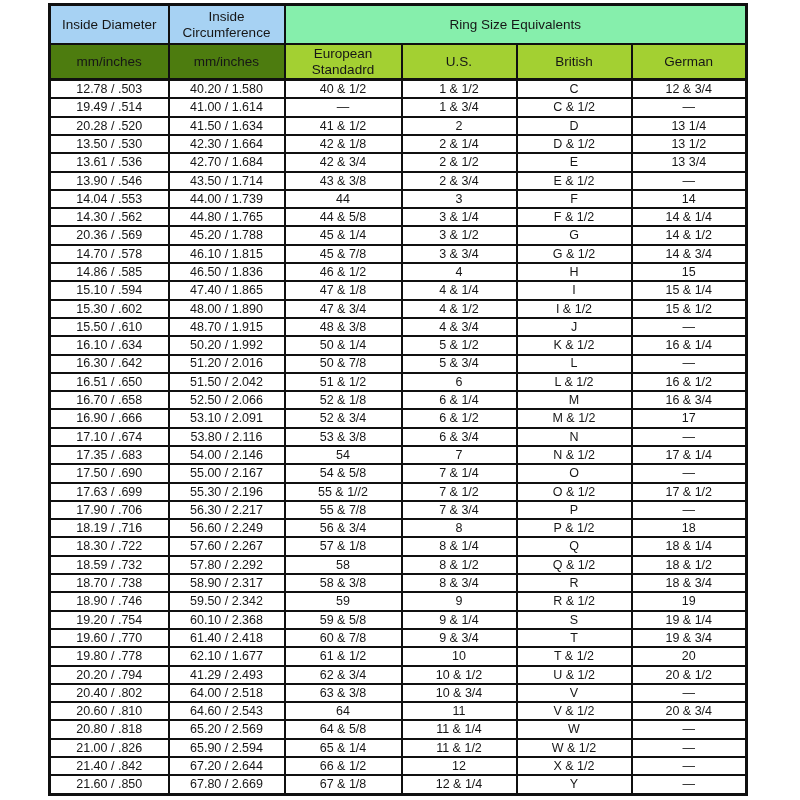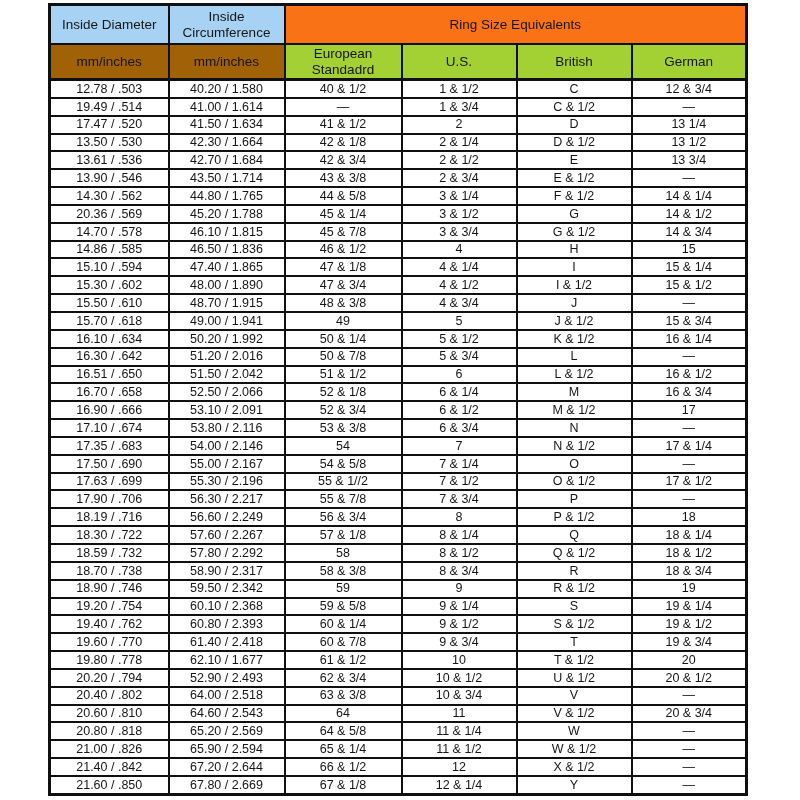--- a/index.html
+++ b/index.html
@@ -37,22 +37,22 @@
     overflow: hidden;
     font-weight: normal;
     line-height: 1.15;
   }
   table.ring-table {
     border: 3px solid #101010;
   }
   tr.hrow1 th { height: 37px; font-size: 13.5px; }
   tr.hrow2 th { height: 33px; font-size: 13.5px; border-bottom-width: 3px; }
   th.blue      { background: #a7d2f3; }
-  th.cyan      { background: #a16207; }
-  th.palegreen { background: #f97316; font-size: 14px; }
+  th.cyan      { background: #4d7c0f; }
+  th.palegreen { background: #86efac; font-size: 14px; }
   th.green     { background: #a3d032; }
   tbody td {
     font-size: 12.5px;
     white-space: nowrap;
     background: #ffffff;
   }
 </style>
 </head>
 <body>
 
@@ -92,21 +92,21 @@
         </tr>
         <tr>
           <td>19.49 / .514</td>
           <td>41.00 / 1.614</td>
           <td>—</td>
           <td>1 &amp; 3/4</td>
           <td>C &amp; 1/2</td>
           <td>—</td>
         </tr>
         <tr>
-          <td>17.47 / .520</td>
+          <td>20.28 / .520</td>
           <td>41.50 / 1.634</td>
           <td>41 &amp; 1/2</td>
           <td>2</td>
           <td>D</td>
           <td>13 1/4</td>
         </tr>
         <tr>
           <td>13.50 / .530</td>
           <td>42.30 / 1.664</td>
           <td>42 &amp; 1/8</td>
@@ -124,20 +124,28 @@
         </tr>
         <tr>
           <td>13.90 / .546</td>
           <td>43.50 / 1.714</td>
           <td>43 &amp; 3/8</td>
           <td>2 &amp; 3/4</td>
           <td>E &amp; 1/2</td>
           <td>—</td>
         </tr>
         <tr>
+          <td>14.04 / .553</td>
+          <td>44.00 / 1.739</td>
+          <td>44</td>
+          <td>3</td>
+          <td>F</td>
+          <td>14</td>
+        </tr>
+        <tr>
           <td>14.30 / .562</td>
           <td>44.80 / 1.765</td>
           <td>44 &amp; 5/8</td>
           <td>3 &amp; 1/4</td>
           <td>F &amp; 1/2</td>
           <td>14 &amp; 1/4</td>
         </tr>
         <tr>
           <td>20.36 / .569</td>
           <td>45.20 / 1.788</td>
@@ -180,28 +188,20 @@
         </tr>
         <tr>
           <td>15.50 / .610</td>
           <td>48.70 / 1.915</td>
           <td>48 &amp; 3/8</td>
           <td>4 &amp; 3/4</td>
           <td>J</td>
           <td>—</td>
         </tr>
         <tr>
-          <td>15.70 / .618</td>
-          <td>49.00 / 1.941</td>
-          <td>49</td>
-          <td>5</td>
-          <td>J &amp; 1/2</td>
-          <td>15 &amp; 3/4</td>
-        </tr>
-        <tr>
           <td>16.10 / .634</td>
           <td>50.20 / 1.992</td>
           <td>50 &amp; 1/4</td>
           <td>5 &amp; 1/2</td>
           <td>K &amp; 1/2</td>
           <td>16 &amp; 1/4</td>
         </tr>
         <tr>
           <td>16.30 / .642</td>
           <td>51.20 / 2.016</td>
@@ -316,46 +316,38 @@
         </tr>
         <tr>
           <td>19.20 / .754</td>
           <td>60.10 / 2.368</td>
           <td>59 &amp; 5/8</td>
           <td>9 &amp; 1/4</td>
           <td>S</td>
           <td>19 &amp; 1/4</td>
         </tr>
         <tr>
-          <td>19.40 / .762</td>
-          <td>60.80 / 2.393</td>
-          <td>60 &amp; 1/4</td>
-          <td>9 &amp; 1/2</td>
-          <td>S &amp; 1/2</td>
-          <td>19 &amp; 1/2</td>
-        </tr>
-        <tr>
           <td>19.60 / .770</td>
           <td>61.40 / 2.418</td>
           <td>60 &amp; 7/8</td>
           <td>9 &amp; 3/4</td>
           <td>T</td>
           <td>19 &amp; 3/4</td>
         </tr>
         <tr>
           <td>19.80 / .778</td>
           <td>62.10 / 1.677</td>
           <td>61 &amp; 1/2</td>
           <td>10</td>
           <td>T &amp; 1/2</td>
           <td>20</td>
         </tr>
         <tr>
           <td>20.20 / .794</td>
-          <td>52.90 / 2.493</td>
+          <td>41.29 / 2.493</td>
           <td>62 &amp; 3/4</td>
           <td>10 &amp; 1/2</td>
           <td>U &amp; 1/2</td>
           <td>20 &amp; 1/2</td>
         </tr>
         <tr>
           <td>20.40 / .802</td>
           <td>64.00 / 2.518</td>
           <td>63 &amp; 3/8</td>
           <td>10 &amp; 3/4</td>

